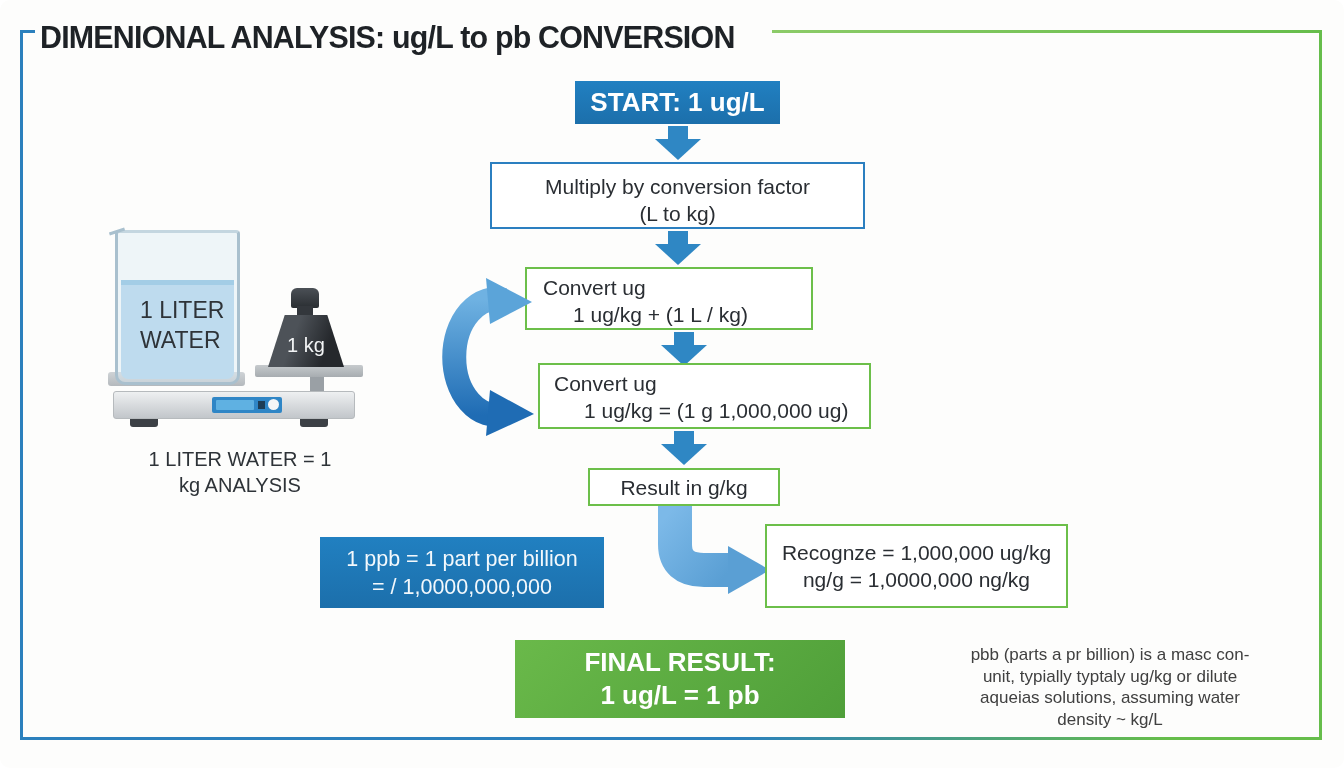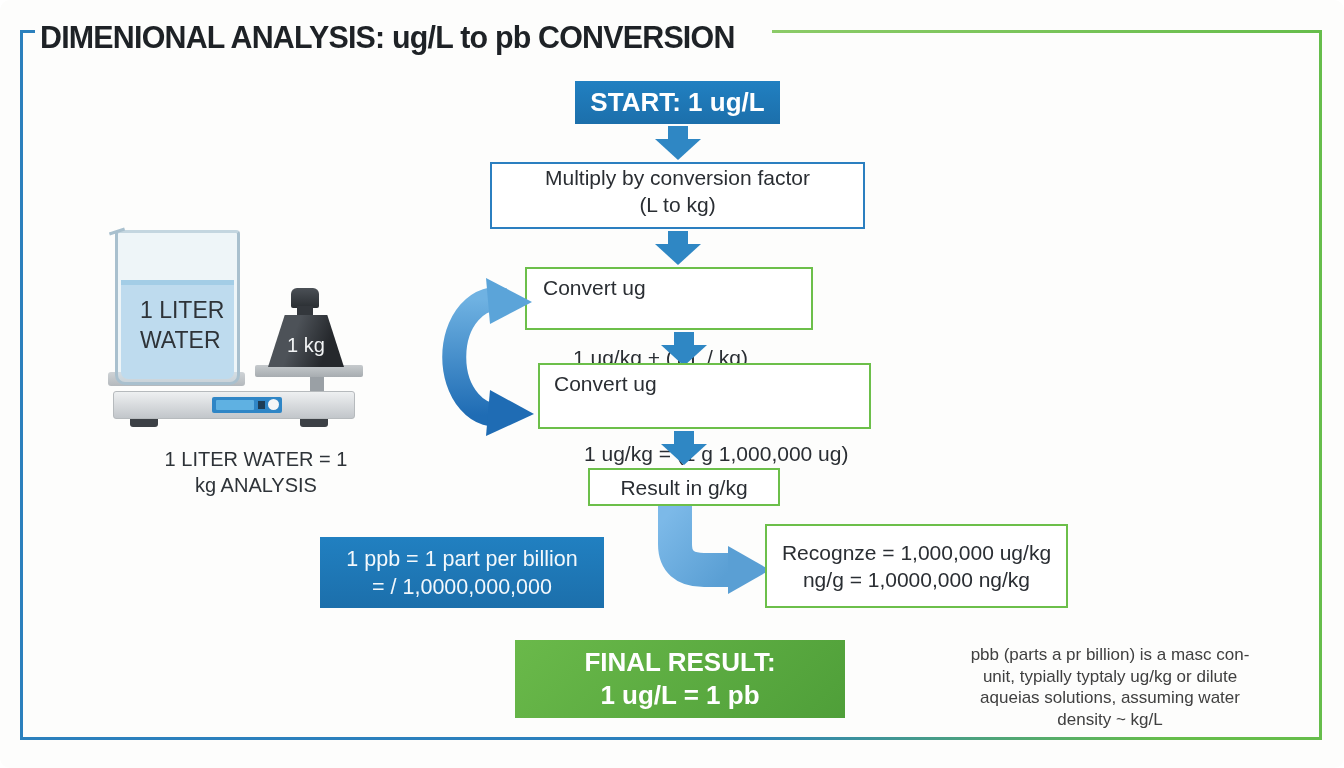--- a/index.html
+++ b/index.html
@@ -23,26 +23,26 @@
   
   .title { left:40px; top:20px; font-size:31px; font-weight:700; letter-spacing:-0.8px;
            color:#1e2226; transform:scaleX(0.98); transform-origin:left top; white-space:nowrap; }
 
   
   .box { position:absolute; background:#ffffff; box-sizing:border-box; }
   .box-start { left:575px; top:81px; width:205px; height:43px;
                background:linear-gradient(#2180c1,#1c6fab); color:#fff; font-weight:700; font-size:26px;
                display:flex; align-items:center; justify-content:center; }
   .box-multiply { left:490px; top:162px; width:375px; height:67px; border:2px solid #2b7fc0;
-                  display:flex; flex-direction:column; align-items:center; justify-content:flex-start;
+                  display:flex; flex-direction:column; align-items:center; justify-content:flex-end;
                   font-size:21px; line-height:27px; }
   .box-green { border:2px solid #6cbf4a; font-size:21px; line-height:27px; }
   .box-convert1 { left:525px; top:267px; width:288px; height:63px; padding:5px 0 0 16px; }
   .box-convert2 { left:538px; top:363px; width:333px; height:66px; padding:5px 0 0 14px; }
-  .box-convert1 .l2, .box-convert2 .l2 { padding-left:30px;margin-top:43px; }
+  .box-convert1 .l2, .box-convert2 .l2 { padding-left:30px; }
   .box-result { left:588px; top:468px; width:192px; height:38px;
                 display:flex; align-items:center; justify-content:center; }
   .box-recognize { left:765px; top:524px; width:303px; height:84px;
                    display:flex; flex-direction:column; align-items:center; justify-content:center; }
   .box-ppb { left:320px; top:537px; width:284px; height:71px;
              background:linear-gradient(#2180c1,#1c6fab); color:#f3f8fc; font-size:21.5px; line-height:28px;
              display:flex; flex-direction:column; align-items:center; justify-content:center; }
   .box-final { left:515px; top:640px; width:330px; height:78px;
                background:linear-gradient(135deg,#6ab94a,#4f9f39); color:#fff; font-weight:700; font-size:26px;
                line-height:33px; display:flex; flex-direction:column; align-items:center; justify-content:center; }
@@ -87,21 +87,21 @@
   .weight-label { color:#f2f4f5; font-size:20px; margin-top:8px; }
   .scale-body { position:absolute; left:25px; top:167px; width:242px; height:28px;
                 background:linear-gradient(#eef0f1,#c2c6ca); border-radius:3px; border:1px solid #b6babd; box-sizing:border-box; }
   .scale-display { position:absolute; left:98px; top:5px; width:70px; height:16px;
                    background:#2f86c6; border-radius:2px; }
   .scale-screen { position:absolute; left:4px; top:3px; width:38px; height:10px; background:#5fb1e2; border-radius:1px; }
   .scale-btn { position:absolute; left:46px; top:4px; width:7px; height:8px; background:#1d3d55; }
   .scale-knob { position:absolute; left:56px; top:2px; width:11px; height:11px; background:#f4f6f7; border-radius:50%; }
   .foot { position:absolute; top:195px; width:28px; height:8px; background:#3c4045; border-radius:0 0 3px 3px; }
   .foot-l { left:42px; } .foot-r { left:212px; }
-  .caption { left:136px; top:446px; width:240px; text-align:center; font-size:20px; line-height:26px; color:#2e3338; }
+  .caption { left:120px; top:446px; width:240px; text-align:center; font-size:20px; line-height:26px; color:#2e3338; }
 
   .svg-abs { position:absolute; }
 </style>
 </head>
 <body>
 
 <div id="canvas">
 
   <div class="abs frame-left"></div>
   <div class="abs frame-tick"></div>

